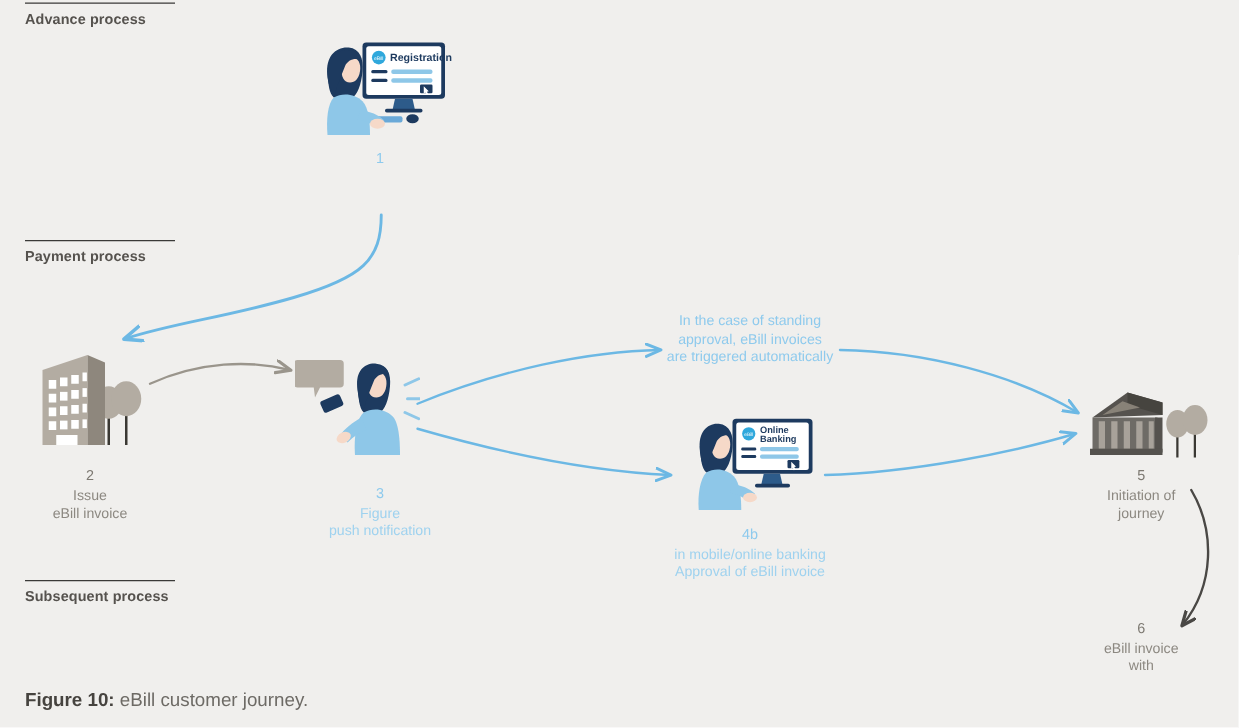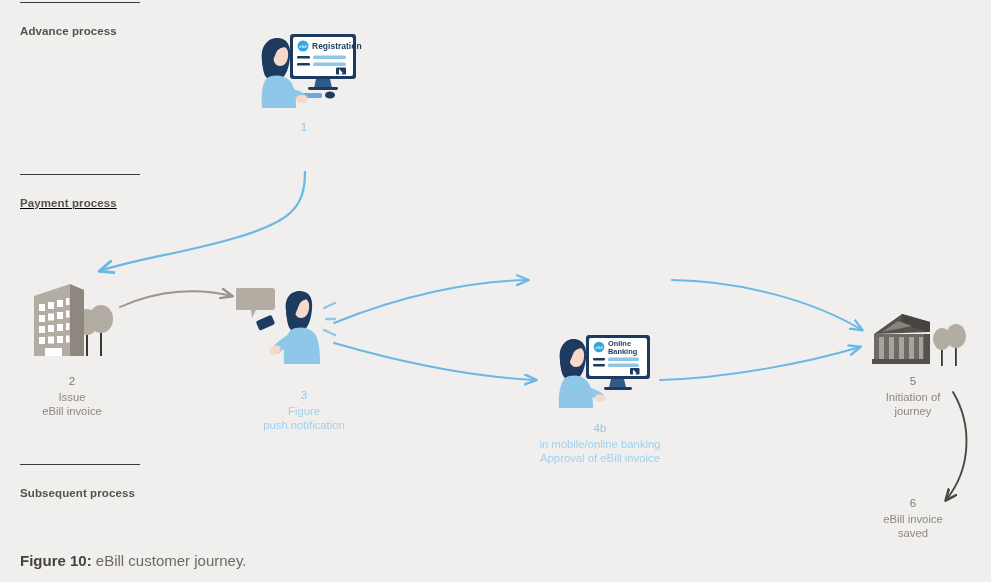--- a/index.html
+++ b/index.html
@@ -31,25 +31,25 @@
   .section-rule {
     width: 120px;
     height: 0;
     border-top: 1.3px solid #3a3a38;
   }
   .section-label {
     font-size: 11.5px;
     font-weight: bold;
     color: #55524e;
     letter-spacing: 0.1px;
-    margin-top: 22px;
+    margin-top: 7px;
     white-space: nowrap;
   }
   #sec-advance  { top: 2px; }
-  #sec-payment  { top: 174px; text-decoration: underline; }
+  #sec-payment  { top: 192px; }
   #sec-subseq   { top: 464px; }
 
   
   .step {
     position: absolute;
     text-align: center;
     line-height: 14.5px;
     font-size: 11.3px;
   }
   .step .num {
@@ -282,20 +282,25 @@
 
   <div class="step blue" id="step3">
     <span class="num">3</span>
     <span class="lines">
       <span>Figure</span>
       <span>push notification</span>
     </span>
   </div>
 
   <div class="step blue" id="step4a">
+    <span class="lines">
+      <span>In the case of standing</span>
+      <span>approval, eBill invoices</span>
+      <span>are triggered automatically</span>
+    </span>
   </div>
 
   <div class="step blue" id="step4b">
     <span class="num">4b</span>
     <span class="lines">
       <span>in mobile/online banking</span>
       <span>Approval of eBill invoice</span>
     </span>
   </div>
 
@@ -304,21 +309,21 @@
     <span class="lines">
       <span>Initiation of</span>
       <span>journey</span>
     </span>
   </div>
 
   <div class="step gray" id="step6">
     <span class="num">6</span>
     <span class="lines">
       <span>eBill invoice</span>
-      <span>saved</span>
+      <span>with</span>
     </span>
   </div>
 
   <div id="figure-caption">
     <span class="fig-label">Figure 10:</span><span class="fig-text"> eBill customer journey.</span>
   </div>
 
 </div>
 
 </body></html>

